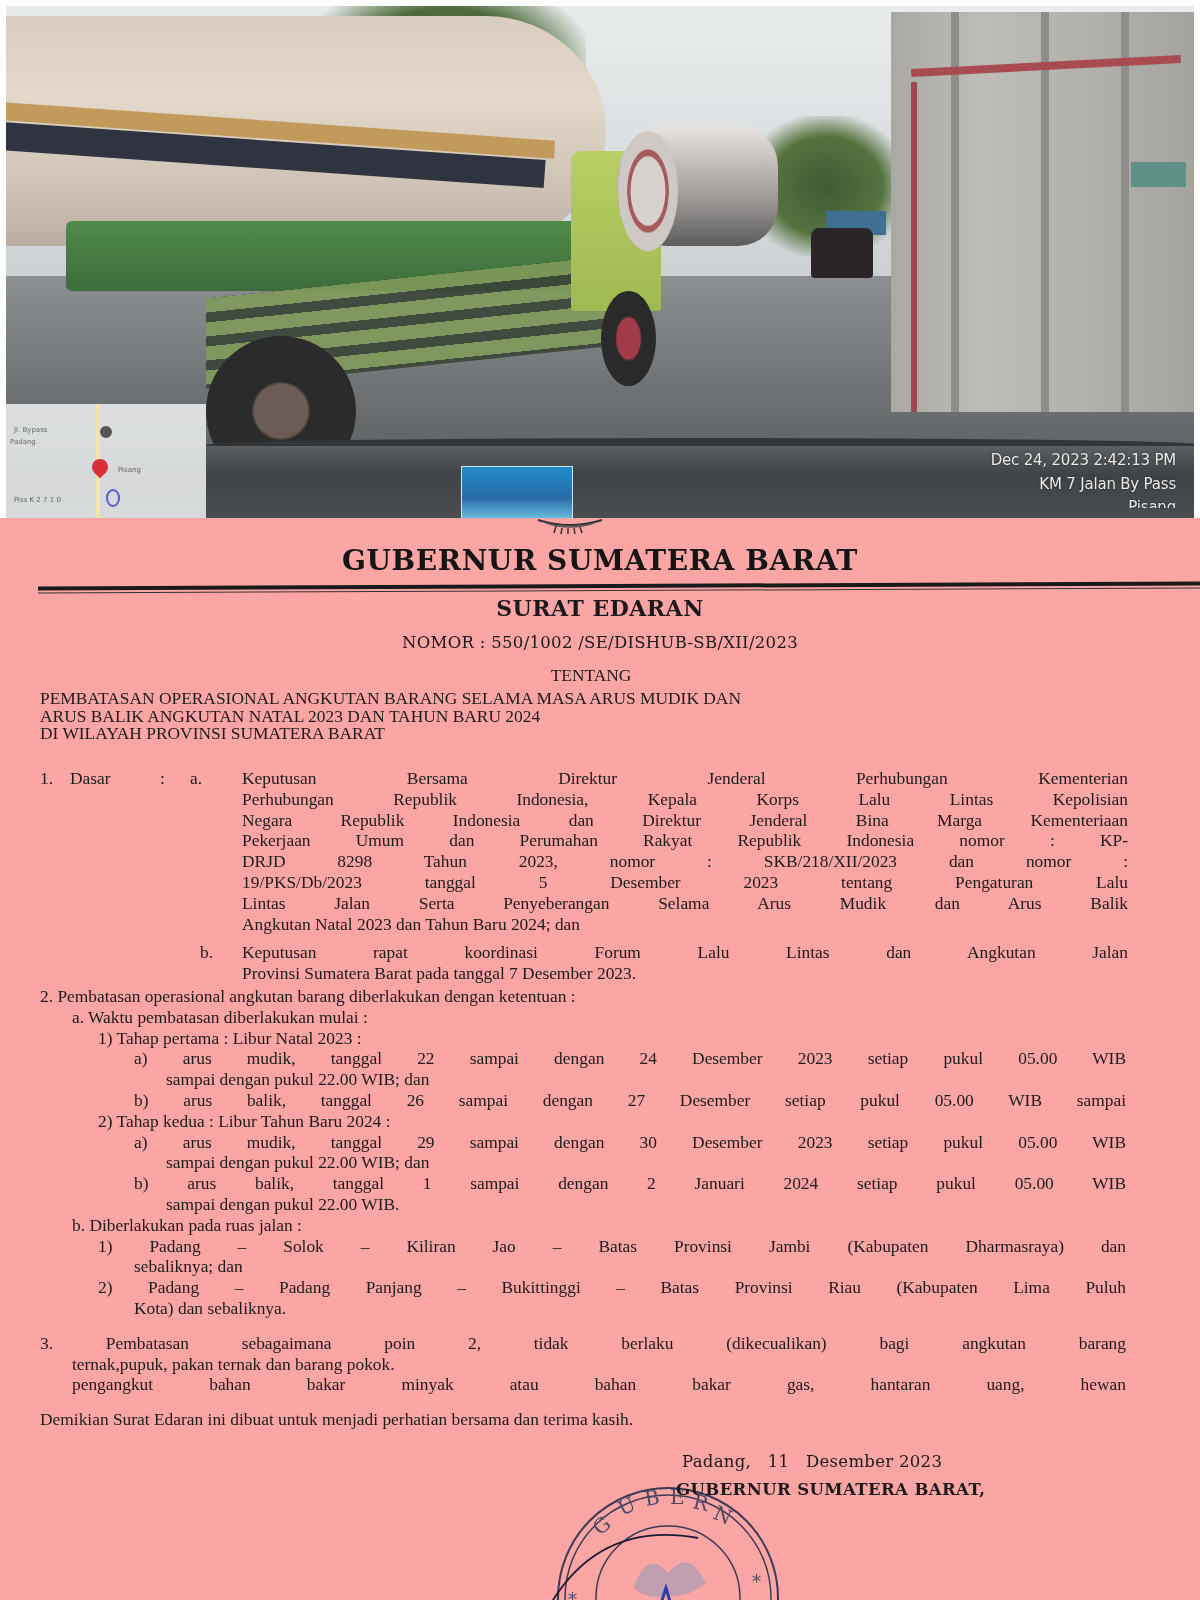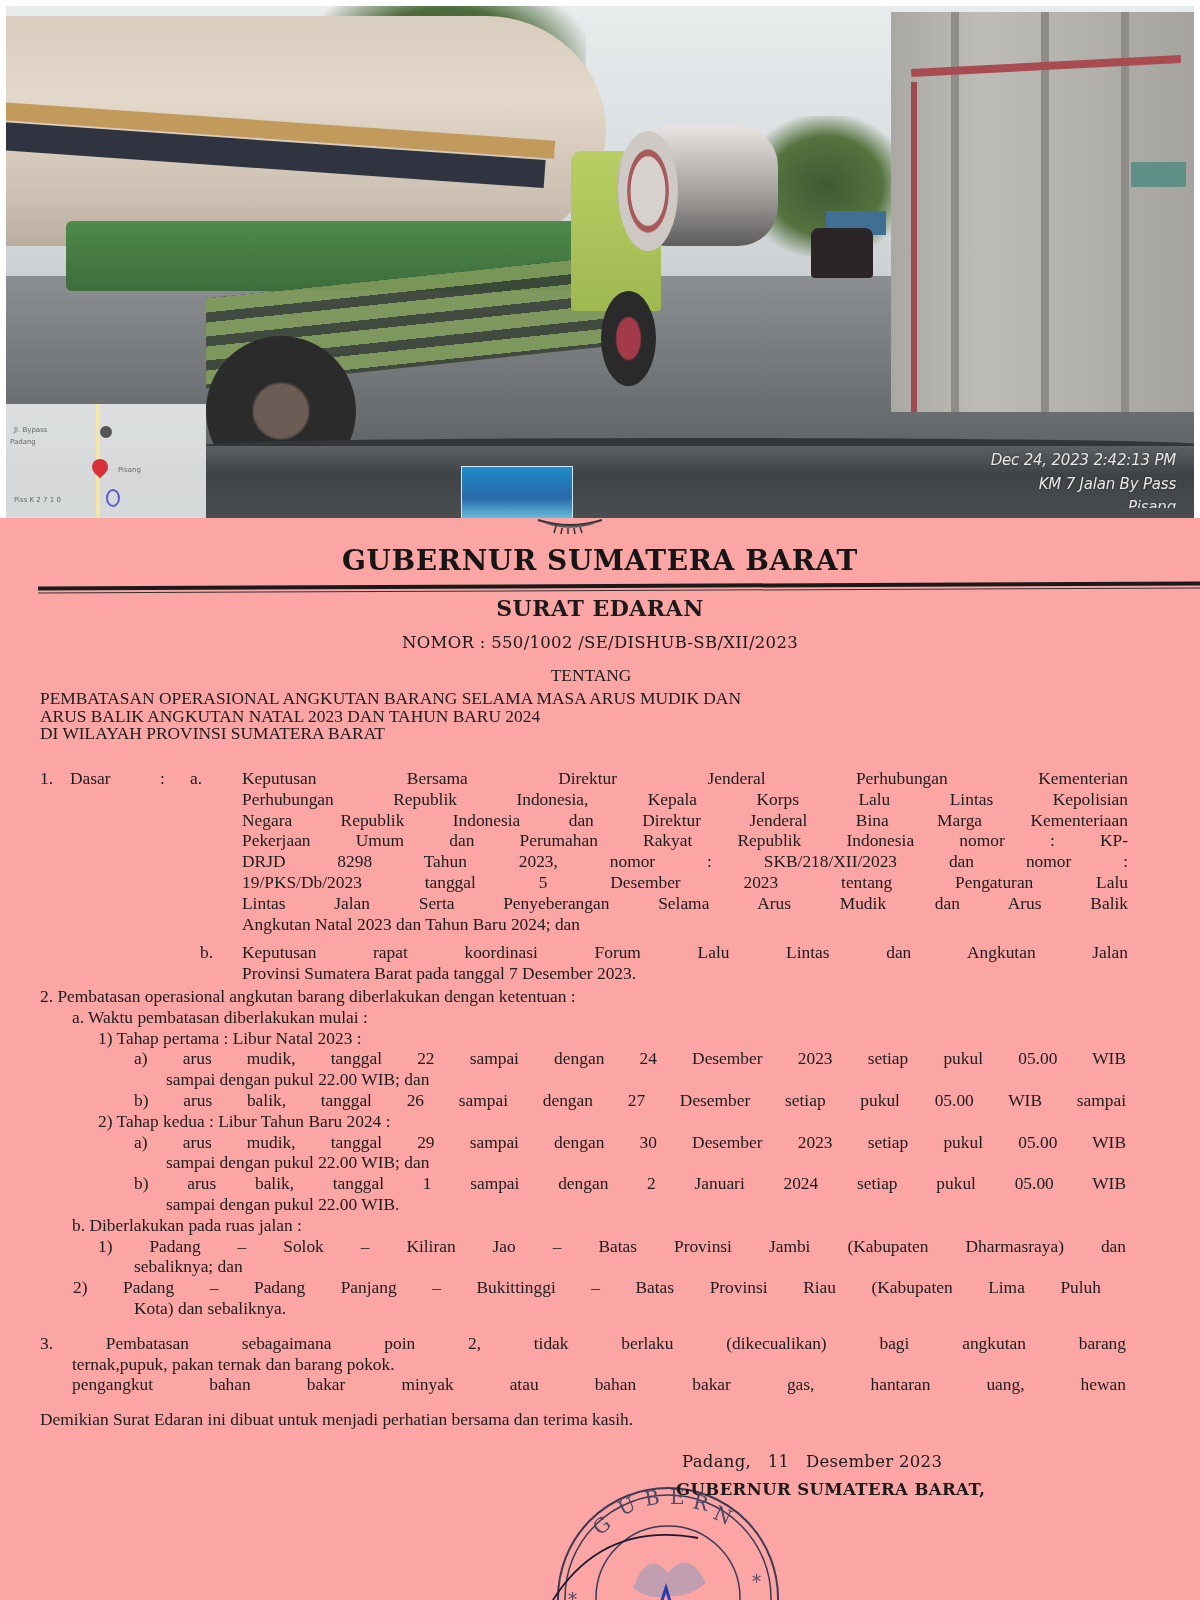--- a/index.html
+++ b/index.html
@@ -63,21 +63,21 @@
     background: rgba(235,237,238,0.88); font-family: "DejaVu Sans", sans-serif; }
   .map-overlay .road-line { position: absolute; left: 90px; top: 0; width: 4px; height: 114px; background: #f2e6a8; }
   .map-overlay .pin { position: absolute; left: 86px; top: 55px; width: 16px; height: 16px; border-radius: 50% 50% 50% 0;
     background: #d8303a; transform: rotate(-45deg); }
   .map-overlay .pin2 { position: absolute; left: 100px; top: 85px; width: 10px; height: 14px; border-radius: 50%; border: 2px solid #5a5ad0; }
   .map-overlay .dot { position: absolute; left: 92px; top: 20px; width: 12px; height: 12px; border-radius: 50%; background: #555; border: 2px solid #ddd; }
   .map-overlay .lbl { position: absolute; font-size: 7px; color: #666; filter: blur(0.6px); white-space: nowrap; }
   .stamp-date { position: absolute; right: 18px; top: 442px; text-align: right;
     font-family: "DejaVu Sans", sans-serif; font-size: 15px; color: #eaeaea; line-height: 24px;
     text-shadow: 0 0 2px rgba(0,0,0,.6); letter-spacing: -0.2px; }
-  .stamp-date div { white-space: nowrap; font-style: italic; }
+  .stamp-date div { white-space: nowrap; }
   .stamp-date .cut { height: 12px; overflow: hidden; line-height: 22px; }
 
   
   .doc { position: absolute; left: 0; top: 518px; width: 1200px; height: 1082px; background: #fca5a5; }
   .emblem { position: absolute; left: 532px; top: 0; width: 76px; height: 16px; }
   .gov-title { position: absolute; left: 0; top: 26px; width: 1200px; text-align: center;
     font-family: "DejaVu Serif", serif; font-weight: bold; font-size: 28px; letter-spacing: 0.6px; color: #151515; }
   .rule-thick { position: absolute; left: 38px; top: 66px; width: 1162px; height: 4px; background: #1a1a1a; transform: rotate(-0.25deg); }
   .rule-thin { position: absolute; left: 38px; top: 72px; width: 1162px; height: 1px; background: #333; transform: rotate(-0.25deg); }
   .se-title { position: absolute; left: 0; top: 77px; width: 1200px; text-align: center;
@@ -207,21 +207,21 @@
     <div class="line" style="padding-left:126px">sampai dengan pukul 22.00 WIB; dan</div>
     <div class="line justify" style="margin-left:94px;width:992px">b) arus balik, tanggal 26 sampai dengan 27 Desember setiap pukul 05.00 WIB sampai</div>
     <div class="line" style="padding-left:58px">2) Tahap kedua : Libur Tahun Baru 2024 :</div>
     <div class="line justify" style="margin-left:94px;width:992px">a) arus mudik, tanggal 29 sampai dengan 30 Desember 2023 setiap pukul 05.00 WIB</div>
     <div class="line" style="padding-left:126px">sampai dengan pukul 22.00 WIB; dan</div>
     <div class="line justify" style="margin-left:94px;width:992px">b) arus balik, tanggal 1 sampai dengan 2 Januari 2024 setiap pukul 05.00 WIB</div>
     <div class="line" style="padding-left:126px">sampai dengan pukul 22.00 WIB.</div>
     <div class="line" style="padding-left:32px">b. Diberlakukan pada ruas jalan :</div>
     <div class="line justify" style="margin-left:58px;width:1028px">1) Padang – Solok – Kiliran Jao – Batas Provinsi Jambi (Kabupaten Dharmasraya) dan</div>
     <div class="line" style="padding-left:94px">sebaliknya; dan</div>
-    <div class="line justify" style="margin-left:33px;width:1028px">2) Padang – Padang Panjang – Bukittinggi – Batas Provinsi Riau (Kabupaten Lima Puluh</div>
+    <div class="line justify" style="margin-left:58px;width:1028px">2) Padang – Padang Panjang – Bukittinggi – Batas Provinsi Riau (Kabupaten Lima Puluh</div>
     <div class="line" style="padding-left:94px">Kota) dan sebaliknya.</div>
 
     <div style="height:14px"></div>
     <div class="line justify" style="width:1086px">3. Pembatasan sebagaimana poin 2, tidak berlaku (dikecualikan) bagi angkutan barang</div>
     <div class="line" style="padding-left:32px">ternak,pupuk, pakan ternak dan barang pokok.</div>
     <div class="line justify" style="margin-left:32px;width:1054px">pengangkut bahan bakar minyak atau bahan bakar gas, hantaran uang, hewan</div>
 
     <div style="height:14px"></div>
     <div class="line">Demikian Surat Edaran ini dibuat untuk menjadi perhatian bersama dan terima kasih.</div>
   </div>

